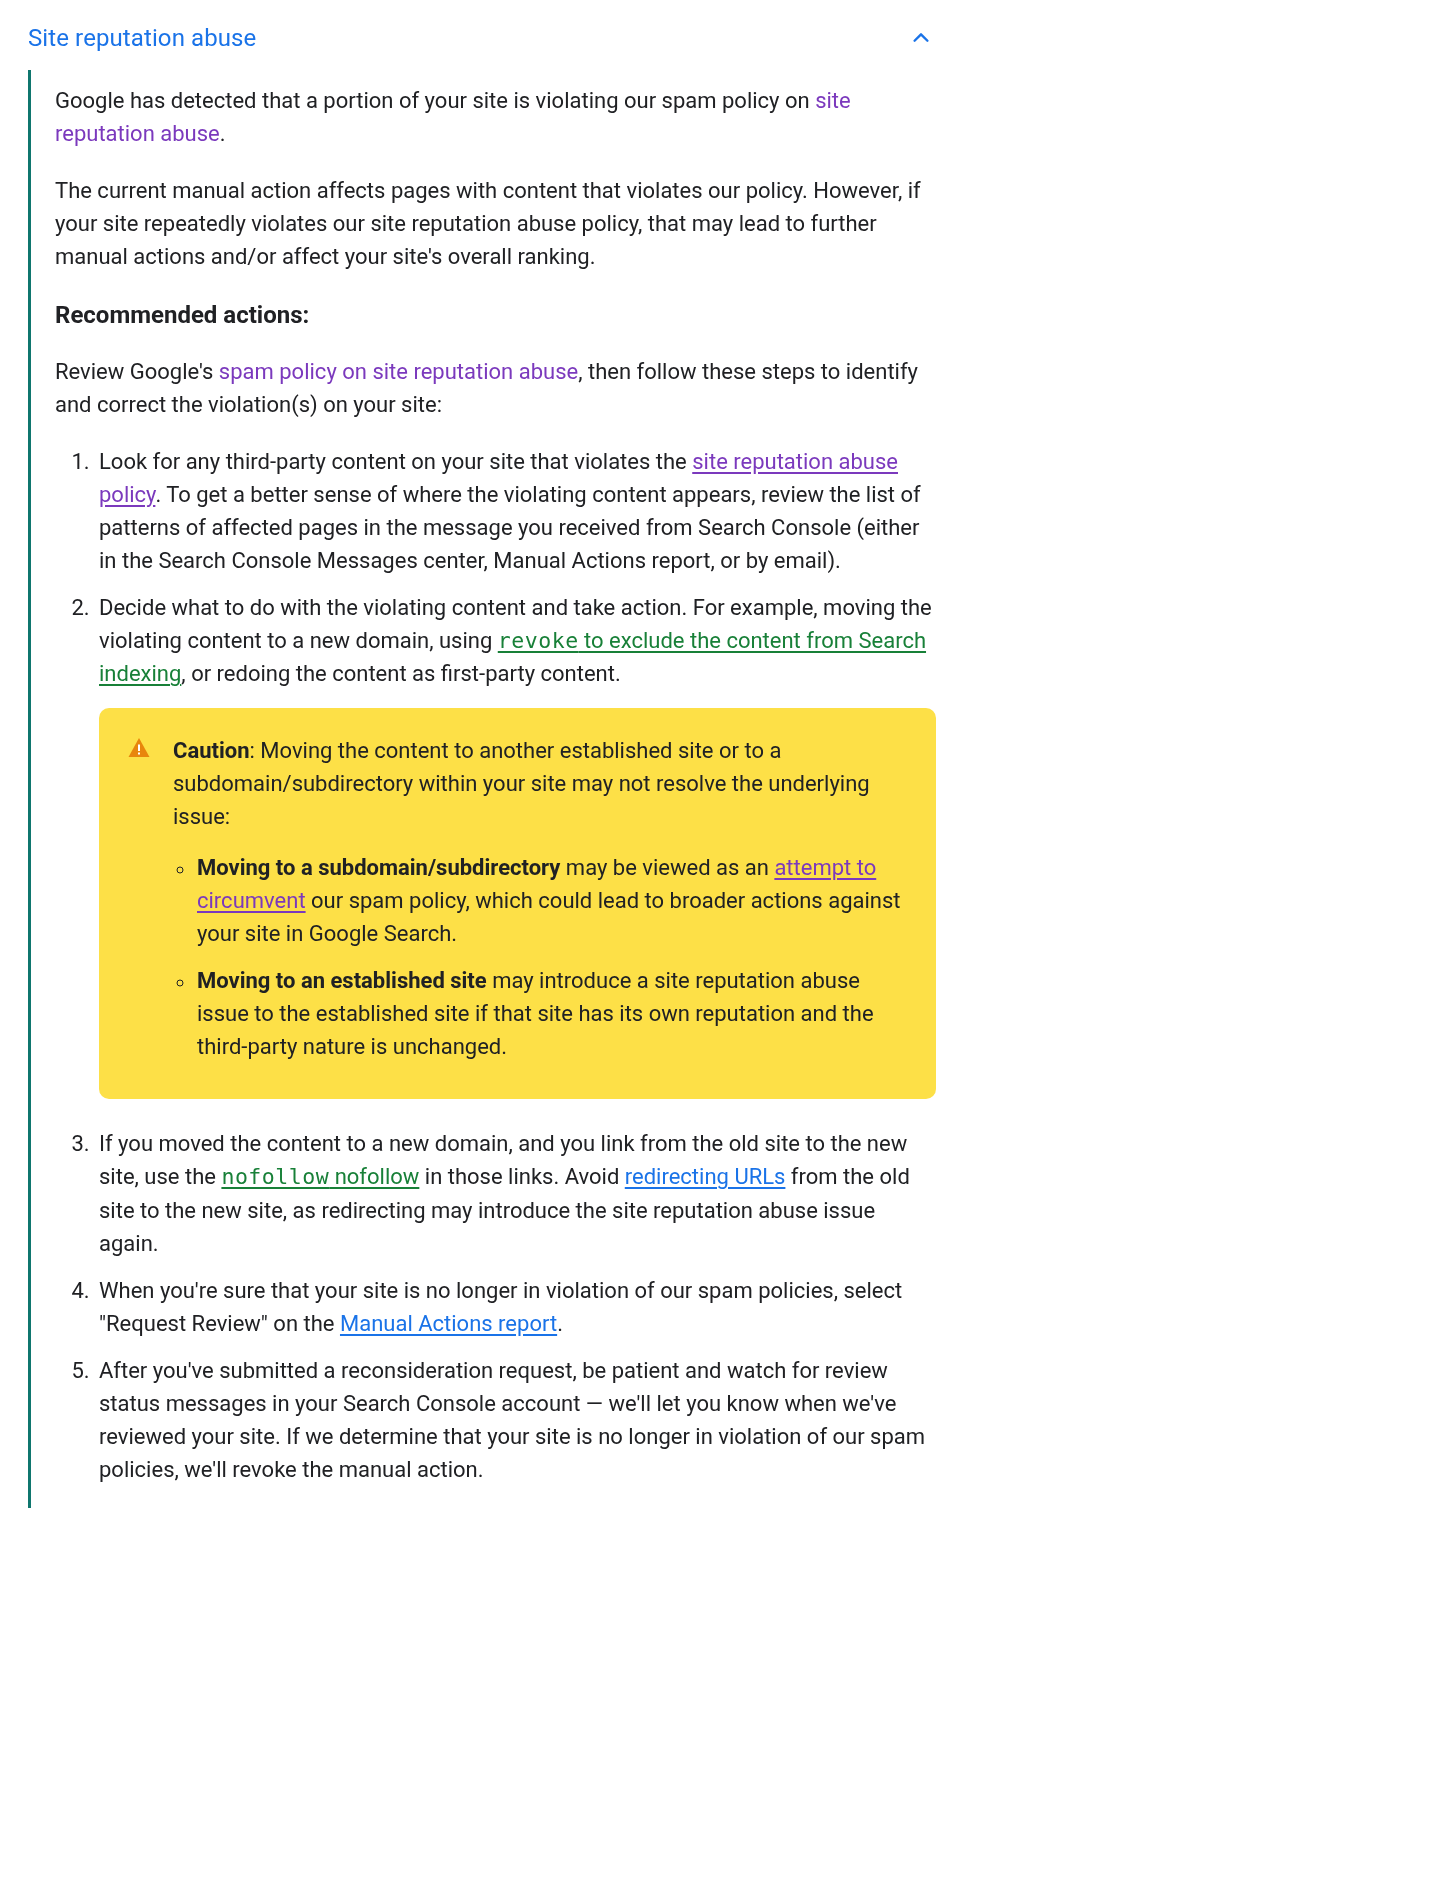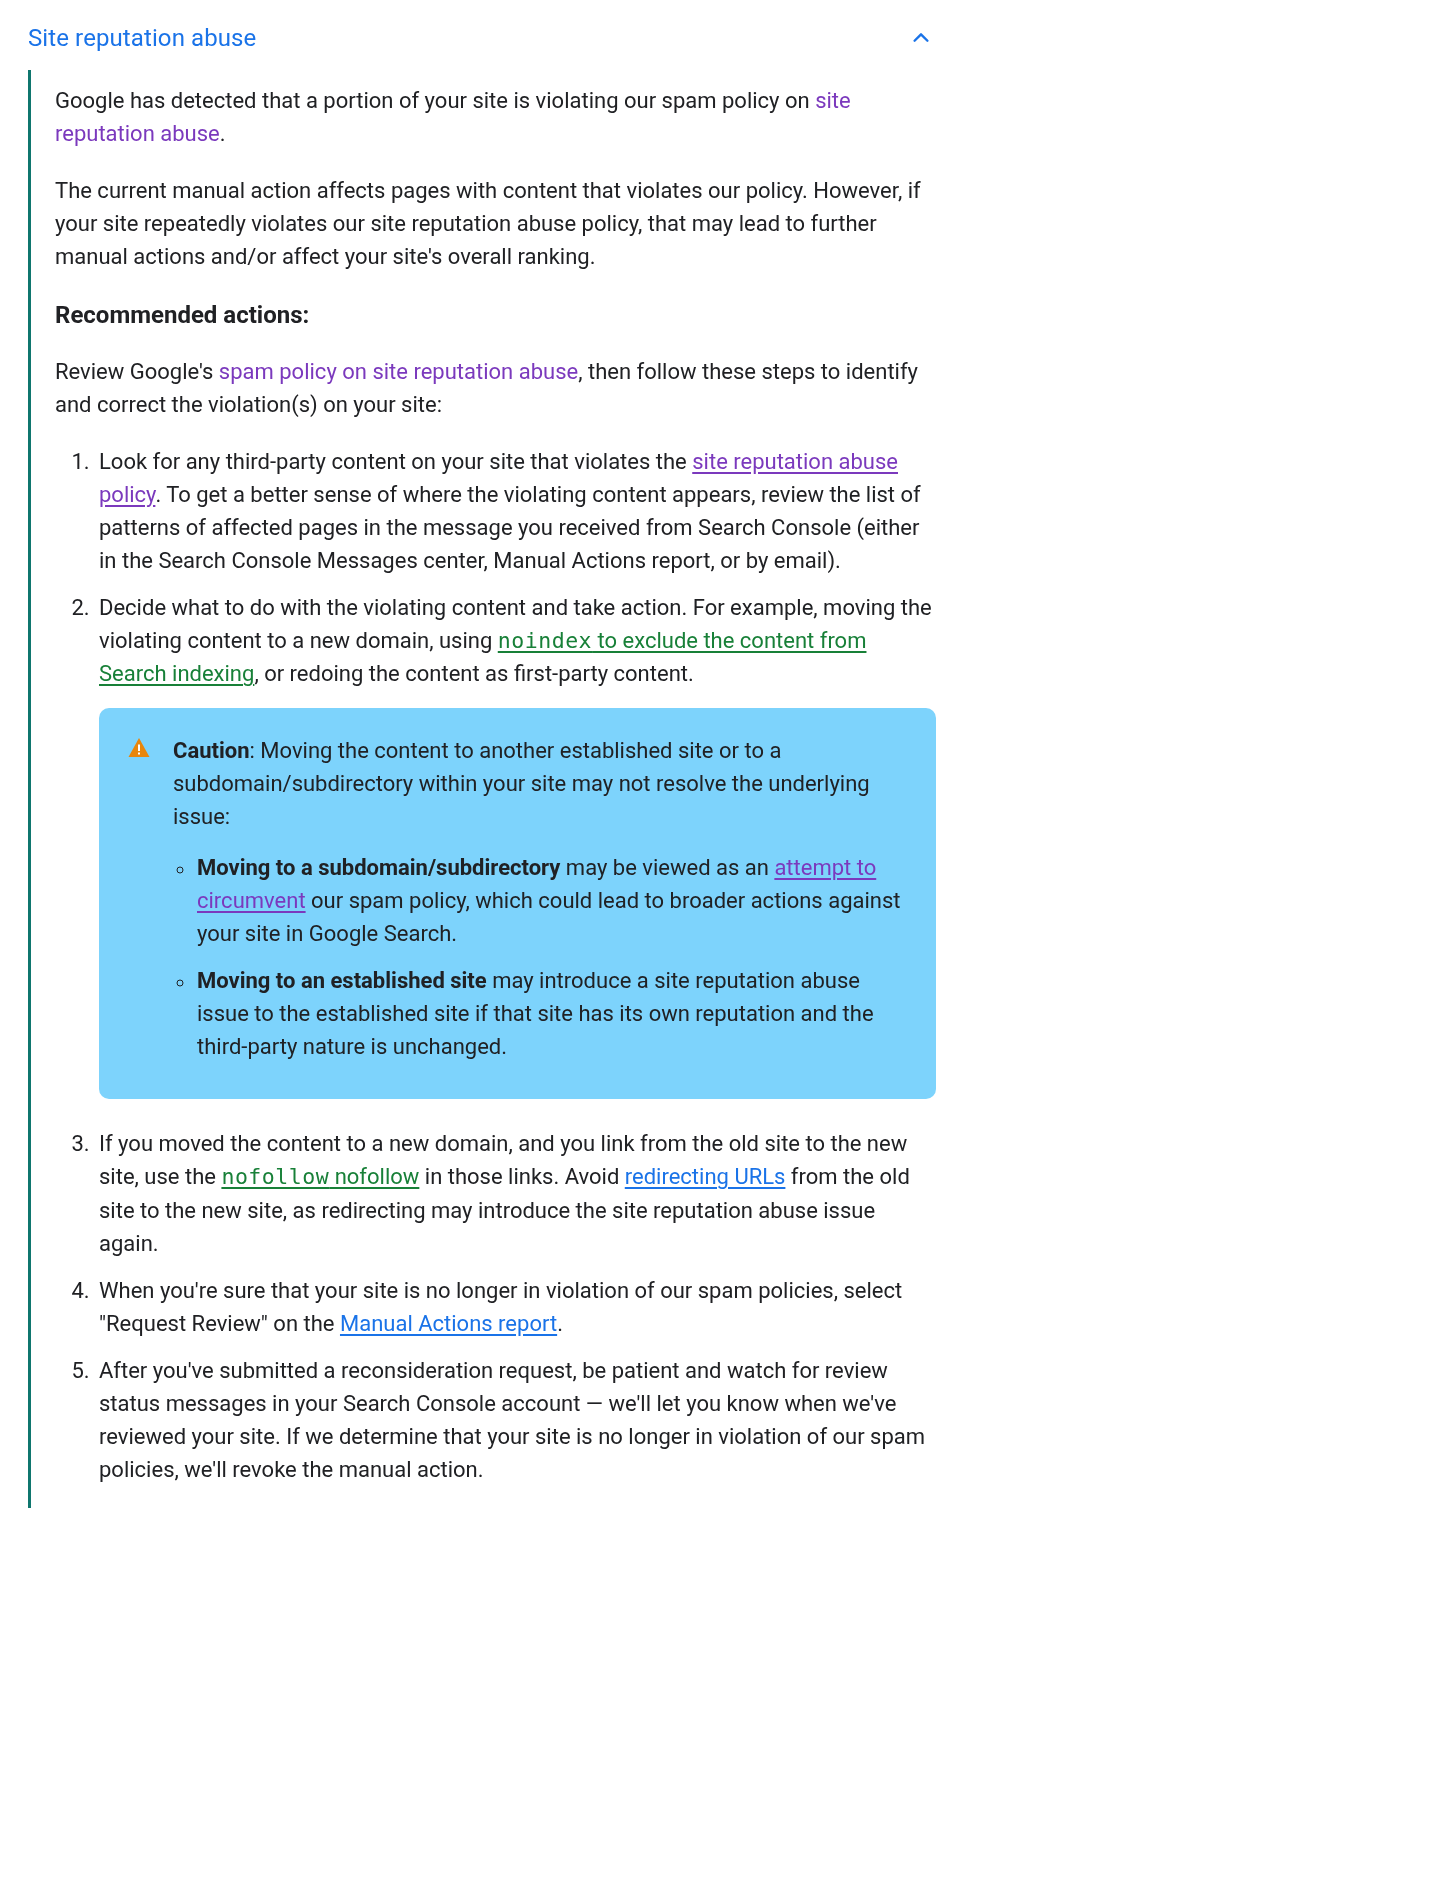--- a/index.html
+++ b/index.html
@@ -71,21 +71,21 @@
   code.inline {
     font-family: ui-monospace, SFMono-Regular, Menlo, Consolas, monospace;
     font-size: 0.98em;
     color: inherit;
     letter-spacing: 0.5px;
   }
   a.green code.inline { color: #188038; }
 
   
   .caution {
-    background: #7dd3fc;
+    background: #fde047;
     border-radius: 10px;
     margin: 18px 0 28px 0;
     padding: 26px 28px 22px 28px;
     display: flex;
     gap: 22px;
   }
   .caution .warn-icon {
     flex: 0 0 auto;
     width: 24px;
     height: 24px;
@@ -133,21 +133,21 @@
       <span>Review Google's </span><a class="visited">spam policy on site reputation abuse</a><span>, then follow these steps to identify and correct the violation(s) on your site:</span>
     </p>
 
     <ol class="steps">
 
       <li>
         <span>Look for any third-party content on your site that violates the </span><a class="visited ul">site reputation abuse policy</a><span>. To get a better sense of where the violating content appears, review the list of patterns of affected pages in the message you received from Search Console (either in the Search Console Messages center, Manual Actions report, or by email).</span>
       </li>
 
       <li>
-        <span>Decide what to do with the violating content and take action. For example, moving the violating content to a new domain, using </span><a class="green"><code class="inline">noindex</code><span> to exclude the content from Search indexing</span></a><span>, or redoing the content as first-party content.</span>
+        <span>Decide what to do with the violating content and take action. For example, moving the violating content to a new domain, using </span><a class="green"><code class="inline">revoke</code><span> to exclude the content from Search indexing</span></a><span>, or redoing the content as first-party content.</span>
 
         <div class="caution">
           <div class="warn-icon">
             <svg width="24" height="24" viewBox="0 0 24 24">
                 <path fill="#e8860c" d="M12 2 L22.5 21 H1.5 Z"></path>
                 <rect x="11" y="8.5" width="2" height="6.5" fill="#ffffff"></rect>
                 <rect x="11" y="16.5" width="2" height="2" fill="#ffffff"></rect>
               </svg>
           </div>
           <div class="caution-body">

